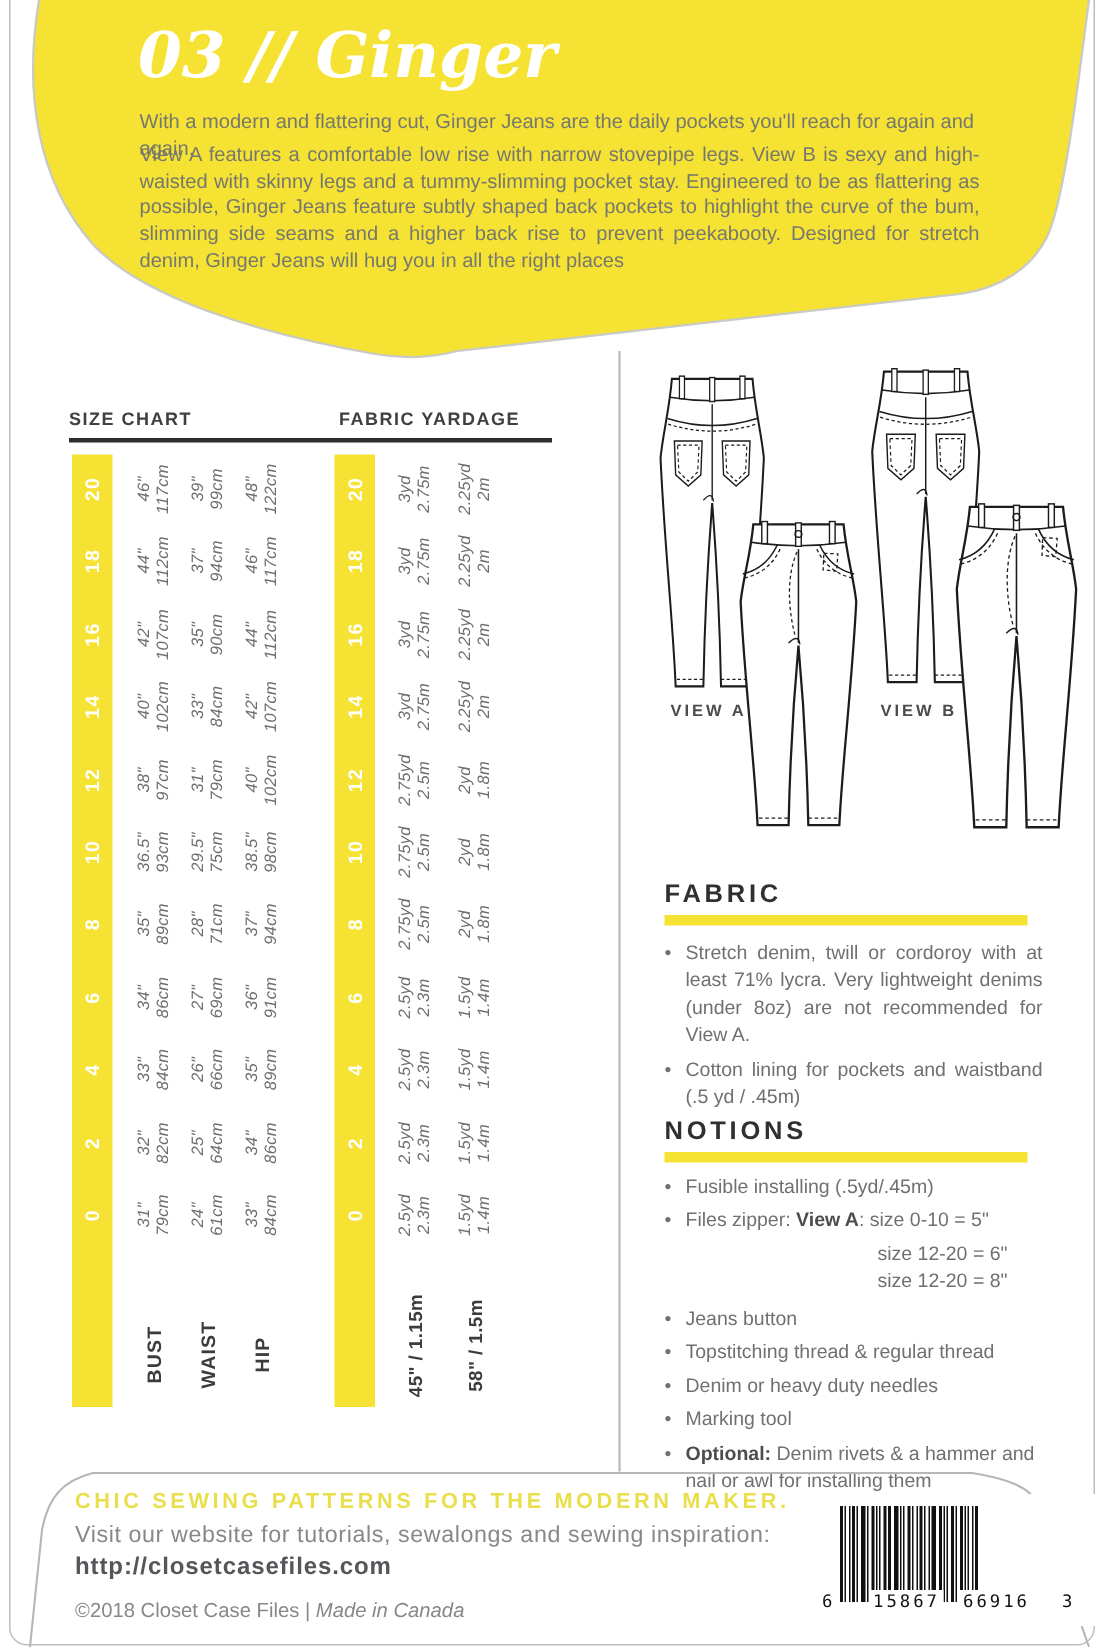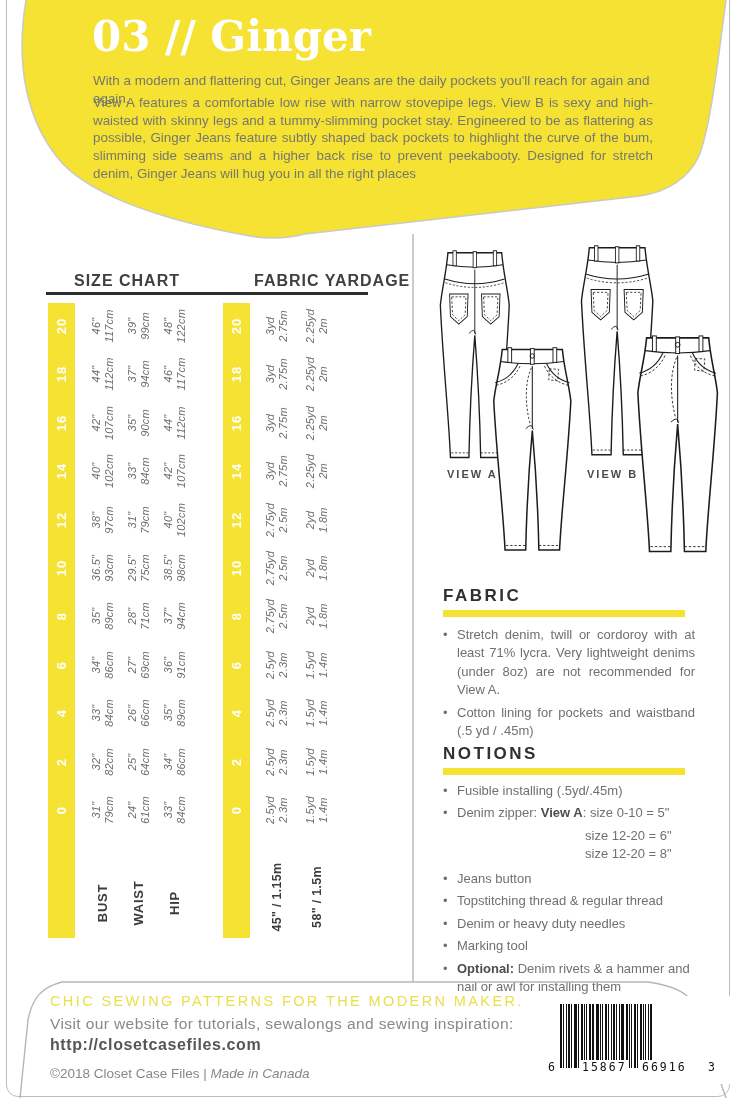--- a/index.html
+++ b/index.html
@@ -7,27 +7,27 @@
         font-family:"Liberation Sans",sans-serif;}
 
   
   #frame{position:absolute;left:6px;top:-30px;width:724px;height:1127px;box-sizing:border-box;
          border:1.5px solid #bcbdbc;border-radius:28px 28px 12px 12px;}
 
   
   #flap-svg{position:absolute;left:0;top:0;z-index:3;}
   #flap-content{position:absolute;left:0;top:0;z-index:4;width:736px;}
   #flap-title{position:absolute;left:92px;top:12px;color:#fff;
-              font-family:"DejaVu Serif",serif;font-weight:700;font-size:42px;}
+              font-family:"DejaVu Serif",serif;font-style:italic;font-weight:700;font-size:42px;}
   .flap-para{position:absolute;left:93px;width:560px;color:#76786f;font-size:13.4px;line-height:1.32;}
   #flap-intro{top:72px;}
   #flap-desc{top:94px;text-align:justify;}
 
   
-  .tbl-heading{position:absolute;top:272px;font-weight:700;font-size:16px;color:#3f4042;letter-spacing:1px;margin-left:28px;}
+  .tbl-heading{position:absolute;top:272px;font-weight:700;font-size:12px;color:#3f4042;letter-spacing:1px;}
   #heading-rule{position:absolute;left:46px;top:292px;width:322px;height:3px;background:#2d2d2f;}
   .yellow-col{position:absolute;top:303px;width:27px;height:635px;}
 
   .vcell{position:absolute;width:60px;height:46px;margin-left:-30px;margin-top:-23px;
          display:flex;flex-direction:column;align-items:center;justify-content:center;
          transform:rotate(-90deg);font-style:italic;font-size:11px;color:#6d6e70;
          line-height:1.18;white-space:nowrap;letter-spacing:0.2px;}
   .size-num{font-style:normal;font-weight:700;color:#fff;font-size:13px;letter-spacing:1px;}
   .vlabel{width:92px;height:20px;margin-left:-46px;margin-top:-10px;font-style:normal;
           font-weight:700;font-size:13px;color:#3b3c3e;letter-spacing:0.8px;}
@@ -48,21 +48,21 @@
   .bullets{position:absolute;left:443px;width:252px;color:#6e7072;font-size:13px;line-height:1.42;}
   .bullet{position:relative;padding-left:14px;margin-bottom:4px;}
   .bullet .dot{position:absolute;left:0;top:0;}
   .just{text-align:justify;}
   .bold-dark{font-weight:700;color:#4c4d4f;}
   .zip-sub{padding-left:14px;}
   .zi-1{margin-left:128px;}
   .zi-2{margin-left:88px;}
 
   
-  #tagline{position:absolute;left:50px;top:993px;font-weight:400;font-size:14.5px;letter-spacing:2.4px;color:#e9df4d;}
+  #tagline{position:absolute;left:50px;top:993px;font-weight:700;font-size:14.5px;letter-spacing:2.4px;color:#e9df4d;}
   #visit{position:absolute;left:50px;top:1015px;font-size:15.5px;color:#87888b;letter-spacing:0.4px;}
   #url{position:absolute;left:50px;top:1036px;font-size:16px;font-weight:700;color:#55565a;letter-spacing:0.6px;}
   #copyright{position:absolute;left:50px;top:1066px;font-size:13.5px;color:#87888b;}
   #copyright .made{font-style:italic;}
 
   
   #barcode{position:absolute;left:544px;top:996px;width:186px;height:88px;background:#fff;z-index:2;}
   #bars{position:absolute;left:14px;top:8px;}
   .bc-num{position:absolute;top:64px;font-family:"DejaVu Sans Mono",monospace;font-size:11.5px;color:#111;
           background:#fff;padding:0 2px;letter-spacing:2px;}
@@ -444,21 +444,21 @@
   <div class="section-rule" style="top:610px;background:#F5E233"></div>
   <div class="bullets" style="top:626px">
     <div class="bullet just"><span class="dot">•</span><span>Stretch denim, twill or cordoroy with at least 71% lycra. Very lightweight denims (under 8oz) are not recommended for View A.</span></div>
     <div class="bullet just"><span class="dot">•</span><span>Cotton lining for pockets and waistband (.5 yd / .45m)</span></div>
   </div>
 
   <div class="section-heading" style="top:744px">NOTIONS</div>
   <div class="section-rule" style="top:768px;background:#F5E233"></div>
   <div class="bullets" style="top:782px;width:268px">
     <div class="bullet"><span class="dot">•</span><span>Fusible installing (.5yd/.45m)</span></div>
-    <div class="bullet"><span class="dot">•</span><span>Denim zipper: </span><span class="bold-dark">View A</span><span>: size 0-10 = 5"</span></div>
+    <div class="bullet"><span class="dot">•</span><span>Files zipper: </span><span class="bold-dark">View A</span><span>: size 0-10 = 5"</span></div>
     <div class="zip-sub zi-1">size 12-20 = 6"</div>
     <div class="zip-sub zi-1" style="margin-bottom:6px">size 12-20 = 8"</div>
     <div class="bullet"><span class="dot">•</span><span>Jeans button</span></div>
     <div class="bullet"><span class="dot">•</span><span>Topstitching thread &amp; regular thread</span></div>
     <div class="bullet"><span class="dot">•</span><span>Denim or heavy duty needles</span></div>
     <div class="bullet"><span class="dot">•</span><span>Marking tool</span></div>
     <div class="bullet"><span class="dot">•</span><span class="bold-dark">Optional:</span><span> Denim rivets &amp; a hammer and nail or awl for installing them</span></div>
   </div>
 
   <div id="tagline">CHIC SEWING PATTERNS FOR THE MODERN MAKER.</div>

